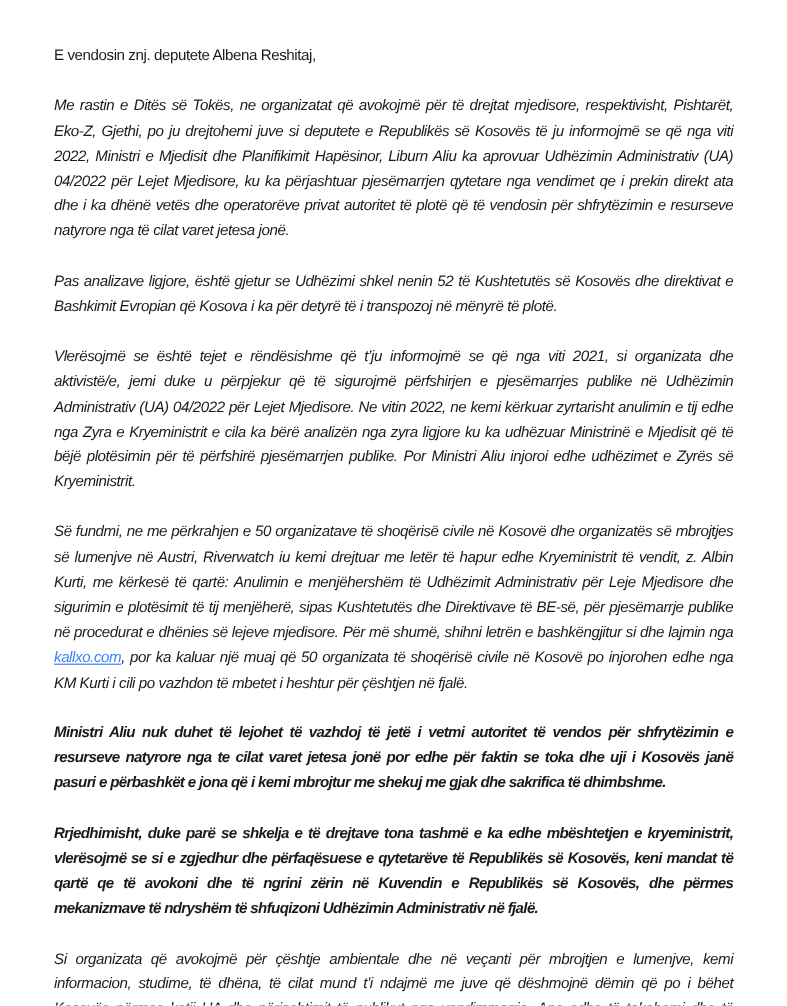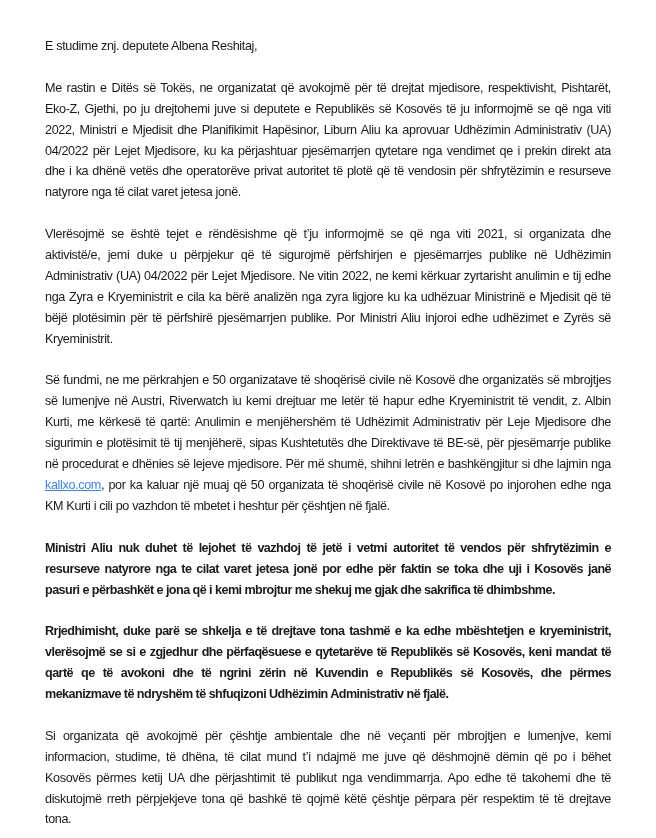--- a/index.html
+++ b/index.html
@@ -8,33 +8,34 @@
       position: absolute;
       left: 45px;
       top: 36px;
       width: 566px;
       font-family: "Liberation Sans", sans-serif;
       font-size: 12.6px;
       line-height: 20.9px;
       color: #1a1a1a;
       letter-spacing: -0.35px;
     }
-    .p { margin: 0 0 20.9px 0; text-align: justify; }
+    .p { margin: 0 0 20.9px 0; text-align: justify; font-style: italic; }
     .p.bold { font-weight: bold; letter-spacing: -0.55px; }
     .salutation { margin: 0 0 20.9px 0; }
     .link { color: #3b82f6; text-decoration: underline; }
   </style>
 </head>
 <body>
 
 <div class="page">
-  <p class="salutation">E studime znj. deputete Albena Reshitaj,</p>
+  <p class="salutation">E vendosin znj. deputete Albena Reshitaj,</p>
 
   <p class="p">Me rastin e Ditës së Tokës, ne organizatat që avokojmë për të drejtat mjedisore, respektivisht, Pishtarët, Eko-Z, Gjethi, po ju drejtohemi juve si deputete e Republikës së Kosovës të ju informojmë se që nga viti 2022, Ministri e Mjedisit dhe Planifikimit Hapësinor, Liburn Aliu ka aprovuar Udhëzimin Administrativ (UA) 04/2022 për Lejet Mjedisore, ku ka përjashtuar pjesëmarrjen qytetare nga vendimet qe i prekin direkt ata dhe i ka dhënë vetës dhe operatorëve privat autoritet të plotë që të vendosin për shfrytëzimin e resurseve natyrore nga të cilat varet jetesa jonë.</p>
 
+  <p class="p">Pas analizave ligjore, është gjetur se Udhëzimi shkel nenin 52 të Kushtetutës së Kosovës dhe direktivat e Bashkimit Evropian që Kosova i ka për detyrë të i transpozoj në mënyrë të plotë.</p>
 
   <p class="p">Vlerësojmë se është tejet e rëndësishme që t’ju informojmë se që nga viti 2021, si organizata dhe aktivistë/e, jemi duke u përpjekur që të sigurojmë përfshirjen e pjesëmarrjes publike në Udhëzimin Administrativ (UA) 04/2022 për Lejet Mjedisore. Ne vitin 2022, ne kemi kërkuar zyrtarisht anulimin e tij edhe nga Zyra e Kryeministrit e cila ka bërë analizën nga zyra ligjore ku ka udhëzuar Ministrinë e Mjedisit që të bëjë plotësimin për të përfshirë pjesëmarrjen publike. Por Ministri Aliu injoroi edhe udhëzimet e Zyrës së Kryeministrit.</p>
 
   <p class="p"><span>Së fundmi, ne me përkrahjen e 50 organizatave të shoqërisë civile në Kosovë dhe organizatës së mbrojtjes së lumenjve në Austri, Riverwatch iu kemi drejtuar me letër të hapur edhe Kryeministrit të vendit, z. Albin Kurti, me kërkesë të qartë: Anulimin e menjëhershëm të Udhëzimit Administrativ për Leje Mjedisore dhe sigurimin e plotësimit të tij menjëherë, sipas Kushtetutës dhe Direktivave të BE-së, për pjesëmarrje publike në procedurat e dhënies së lejeve mjedisore. Për më shumë, shihni letrën e bashkëngjitur si dhe lajmin nga </span><a class="link">kallxo.com</a><span>, por ka kaluar një muaj që 50 organizata të shoqërisë civile në Kosovë po injorohen edhe nga KM Kurti i cili po  vazhdon të mbetet i heshtur për çështjen në fjalë.</span></p>
 
   <p class="p bold">Ministri Aliu nuk duhet të lejohet të vazhdoj të jetë i vetmi autoritet të vendos për shfrytëzimin e resurseve natyrore nga te cilat varet jetesa jonë por edhe për faktin se toka dhe uji i Kosovës janë pasuri e përbashkët e jona që i kemi mbrojtur me shekuj me gjak dhe sakrifica të dhimbshme.</p>
 
   <p class="p bold">Rrjedhimisht, duke parë se shkelja e të drejtave tona tashmë e ka edhe mbështetjen e kryeministrit, vlerësojmë se si e zgjedhur dhe përfaqësuese e qytetarëve të Republikës së Kosovës, keni mandat të qartë qe të avokoni dhe të ngrini zërin në Kuvendin e Republikës së Kosovës, dhe përmes mekanizmave të ndryshëm të shfuqizoni Udhëzimin Administrativ në fjalë.</p>
 
   <p class="p">Si organizata që avokojmë për çështje ambientale dhe në veçanti për mbrojtjen e lumenjve, kemi informacion, studime, të dhëna, të cilat mund t’i ndajmë me juve që dëshmojnë dëmin që po i bëhet Kosovës përmes ketij UA dhe përjashtimit të publikut nga vendimmarrja. Apo edhe të takohemi dhe të diskutojmë rreth përpjekjeve tona që bashkë të qojmë këtë çështje përpara për respektim të të drejtave tona.</p>

